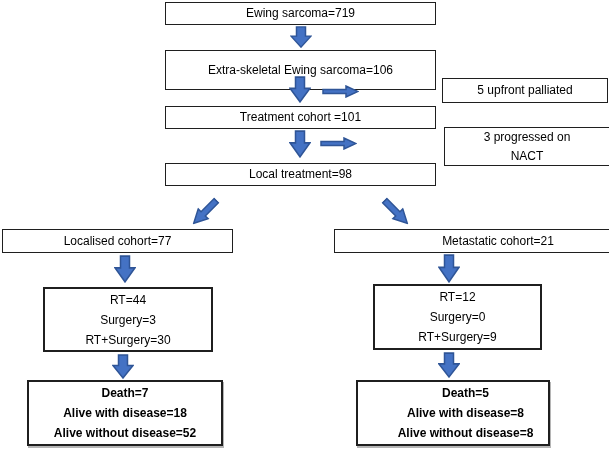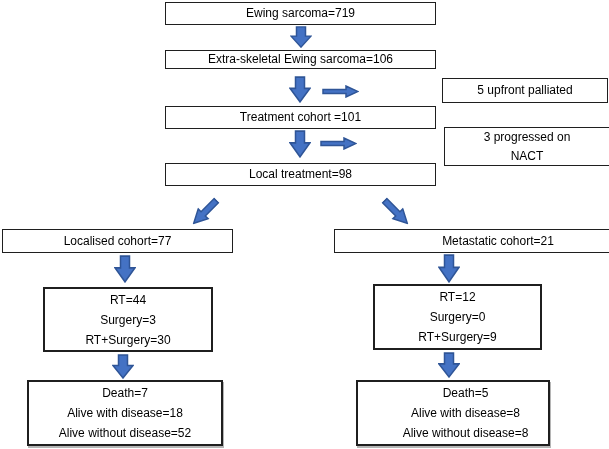--- a/index.html
+++ b/index.html
@@ -27,20 +27,21 @@
     justify-content: center;
     text-align: center;
     font-size: 12px;
     line-height: 19px;
   }
   .box.thick {
     border-width: 2px;
   }
   .box.shadowed {
     box-shadow: 1px 2px 0 rgba(120,120,120,0.55);
+    font-weight: bold;
   }
   .arrow {
     position: absolute;
   }
   .arrow svg {
     display: block;
     width: 100%;
     height: 100%;
   }
   .arrow polygon {
@@ -54,21 +55,21 @@
 </style>
 </head>
 <body>
 
 <div class="canvas">
 
   <div class="box" style="left:165px; top:2px; width:271px; height:23px;">
     <span>Ewing sarcoma=719</span>
   </div>
 
-  <div class="box" style="left:165px; top:50px; width:271px; height:19px;text-align:right;">
+  <div class="box" style="left:165px; top:50px; width:271px; height:40px;text-align:right;">
     <span>Extra-skeletal Ewing sarcoma=106</span>
   </div>
 
   <div class="box" style="left:165px; top:106px; width:271px; height:23px;">
     <span>Treatment cohort =101</span>
   </div>
 
   <div class="box" style="left:165px; top:163px; width:271px; height:23px;">
     <span>Local treatment=98</span>
   </div>

